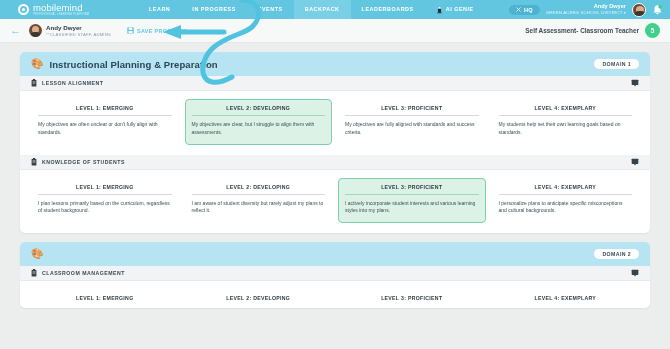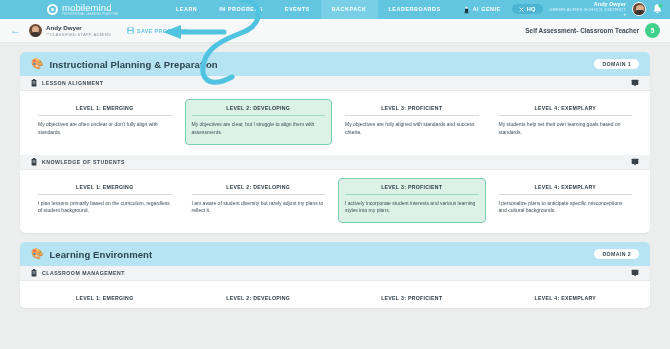--- a/index.html
+++ b/index.html
@@ -10,21 +10,21 @@
     background: #eceded;
   }
   .page { position: relative; width: 670px; height: 349px; overflow: hidden; }
 
   
   .topnav {
     height: 19px; background: #62c6e0;
     display: flex; align-items: center;
     position: relative; z-index: 5;
   }
-  .brand { display: flex; align-items: center; margin-left: 47px; width: 112px; }
+  .brand { display: flex; align-items: center; margin-left: 18px; width: 112px; }
   .brand-mark {
     width: 11px; height: 11px; border-radius: 50%;
     border: 2px solid #ffffff; margin-right: 4px;
     position: relative; flex: none;
   }
   .brand-mark::after {
     content: ""; position: absolute; left: 2px; top: 2px;
     width: 3px; height: 3px; border-radius: 50%; background: #fff;
   }
   .brand-text { display: flex; flex-direction: column; line-height: 1; }
@@ -310,21 +310,20 @@
           <div class="level-title">LEVEL 4: EXEMPLARY</div>
           <div class="level-rule"></div>
           <div class="level-desc">I personalize plans to anticipate specific misconceptions and cultural backgrounds.</div>
         </div>
       </div>
     </div>
 
     <div class="domain-card">
       <div class="domain-head">
         <span class="domain-emoji">🎨</span>
-        <span class="domain-title">Learning Environment</span>
         <span class="domain-pill">DOMAIN 2</span>
       </div>
       <div class="section-head">
         <svg class="clip-ico" viewBox="0 0 10 13">
           <rect x="1" y="1.5" width="8" height="11" rx="1" fill="#37424a"></rect>
           <rect x="3" y="0" width="4" height="2.6" rx="0.6" fill="#37424a"></rect>
           <rect x="2.6" y="4.2" width="4.8" height="0.9" fill="#ffffff"></rect>
           <rect x="2.6" y="6.2" width="4.8" height="0.9" fill="#ffffff"></rect>
         </svg>
         <span class="section-title">CLASSROOM MANAGEMENT</span>

